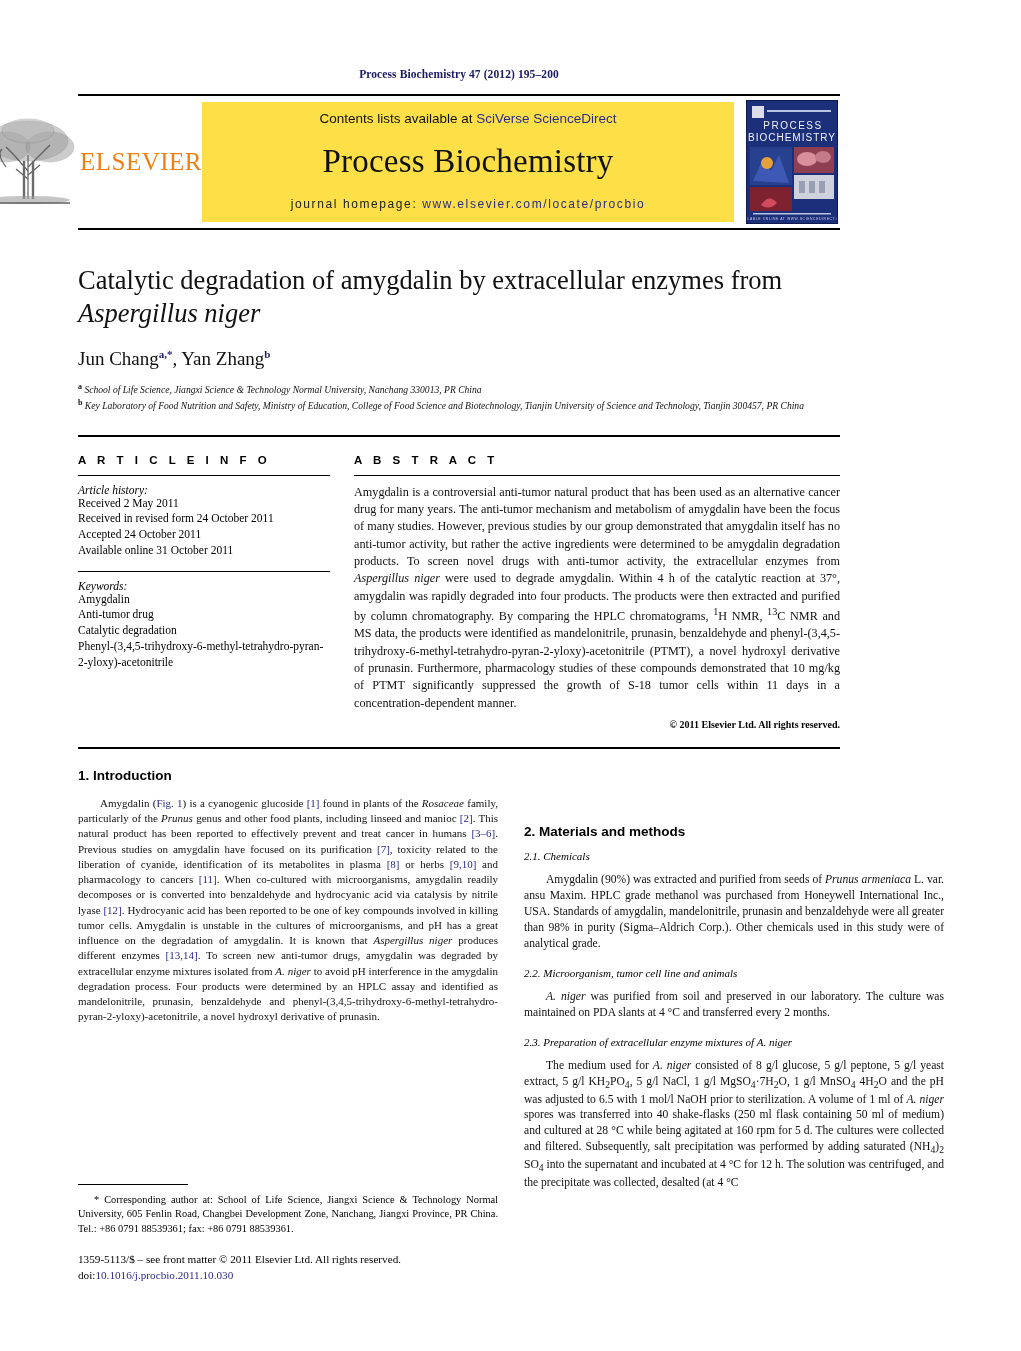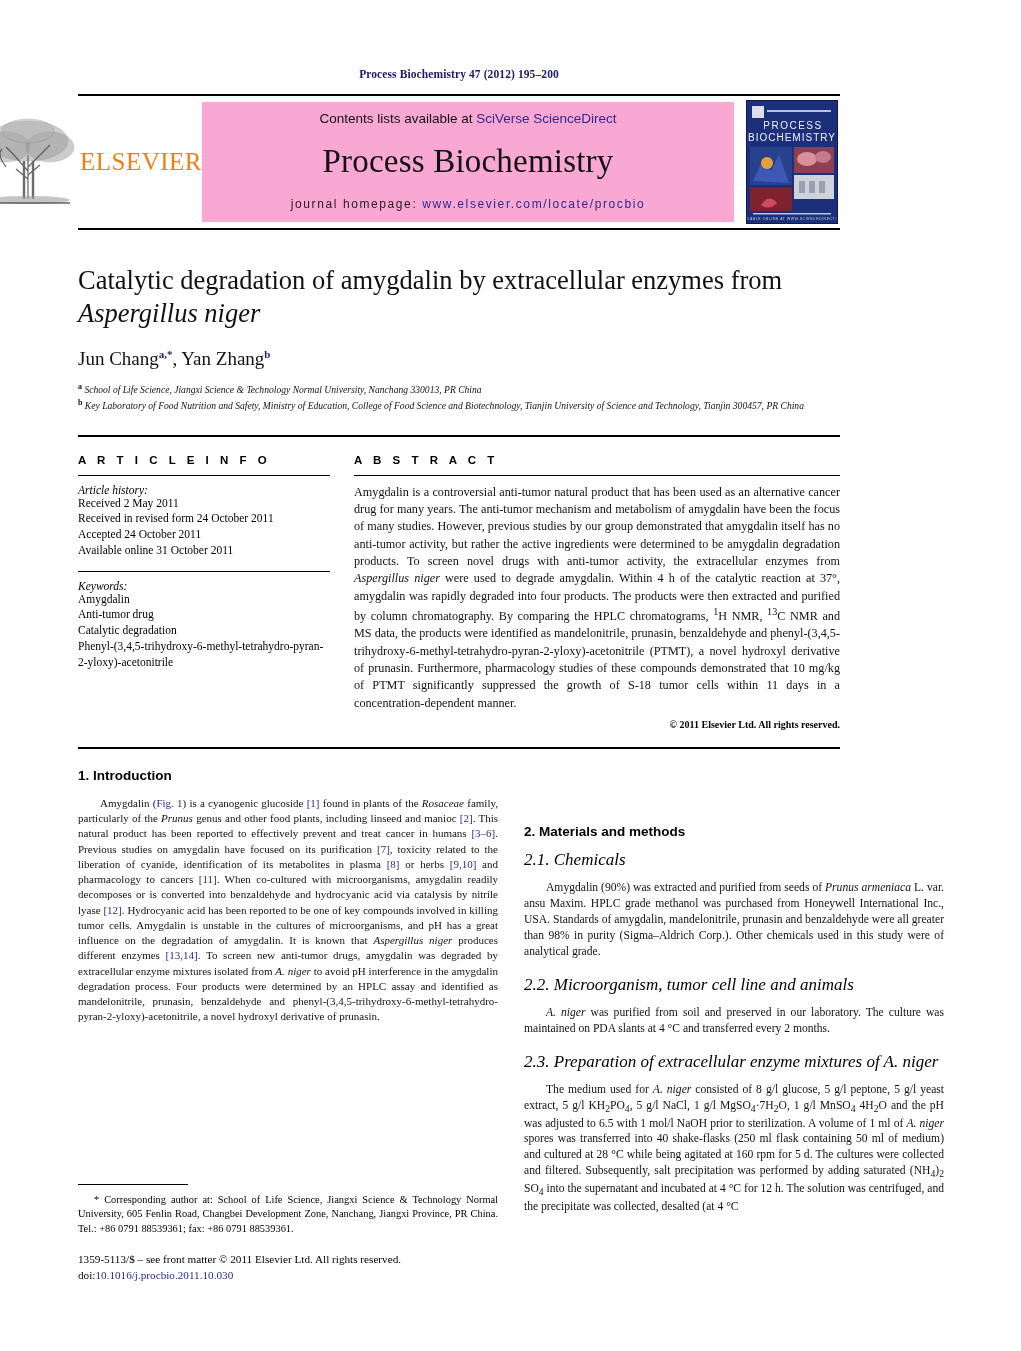--- a/index.html
+++ b/index.html
@@ -56,21 +56,21 @@
     font-family: "Liberation Serif", serif;
     color: #F07F13;
     font-size: 25px;
     letter-spacing: .5px;
     line-height: 1;
     margin-top: 1px;
     font-weight: 400;
   }
   .mast-center {
     flex: 1 1 auto;
-    background: #f9a8d4;
+    background: #fde047;
     margin: 6px 0 6px 0;
     display: flex;
     flex-direction: column;
     justify-content: space-between;
     align-items: center;
     padding: 9px 0 11px 0;
   }
   .contents-line {
     font-family: "Liberation Sans", sans-serif;
     font-size: 13.5px;
@@ -183,21 +183,21 @@
   .bcol.right { margin-left: 26px; }
   h2.sec {
     font-family: "Liberation Sans", sans-serif;
     font-size: 13.5px;
     font-weight: bold;
     margin: 0 0 13px 0;
   }
   h2.sec.tight { margin-bottom: 11px; }
   h3.subsec {
     font-family: "Liberation Serif", serif;
-    font-size: 17px;
+    font-size: 11px;
     font-style: italic;
     font-weight: normal;
     margin: 15px 0 10px 0;
   }
   p.body {
     margin: 0;
     font-size: 11px;
     line-height: 1.385;
     text-align: justify;
     text-indent: 22px;

